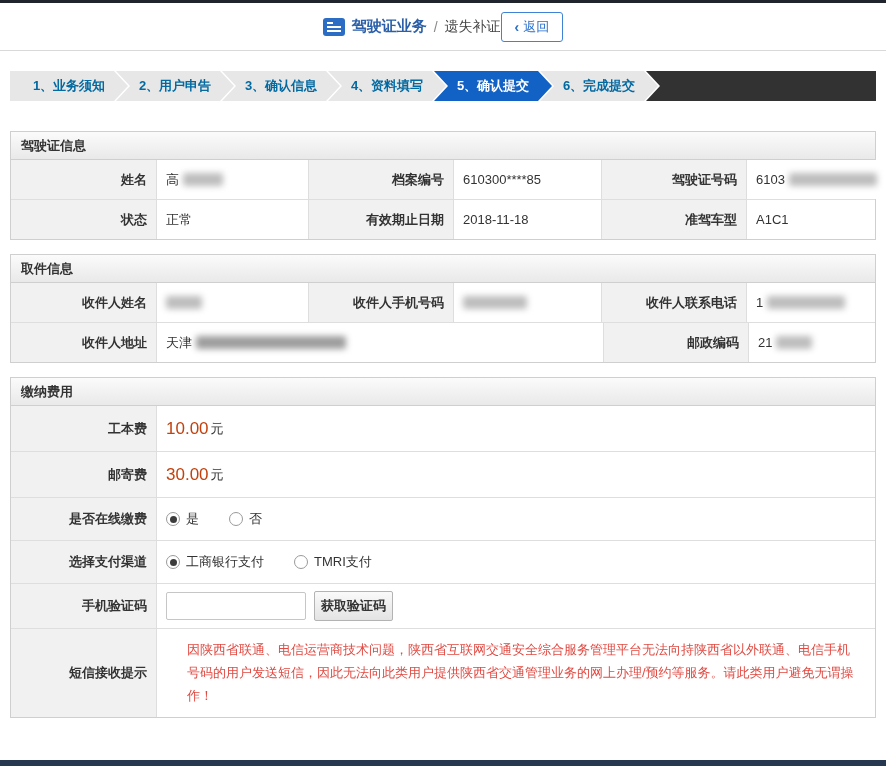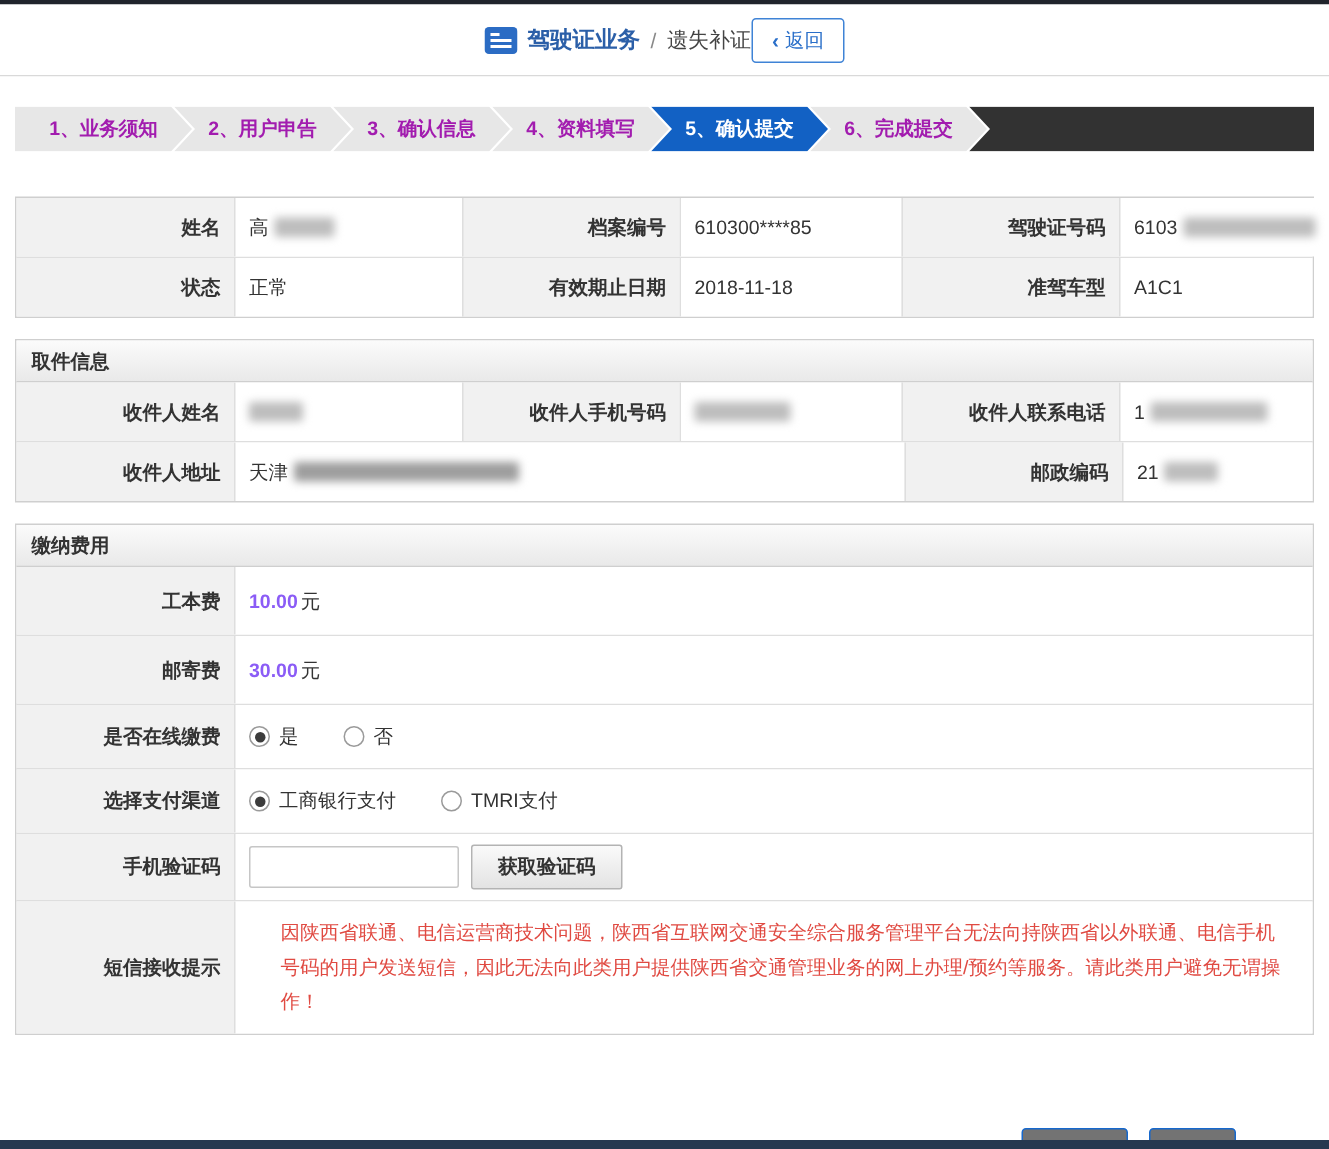--- a/index.html
+++ b/index.html
@@ -28,21 +28,21 @@
     font-family:inherit;
   }
   .back-btn .chev { font-weight:bold; font-size:14px; line-height:1; }
 
   
   .steps-wrap { padding:20px 10px 16px 10px; background:#fff; }
   .steps { display:flex; height:30px; }
   .step {
     width:118px; margin-left:-12px; flex:0 0 auto;
     display:flex; align-items:center; justify-content:center;
-    background:#e7e7e7; color:#a21caf; font-weight:bold; font-size:13px;
+    background:#e7e7e7; color:#0369a1; font-weight:bold; font-size:13px;
     clip-path: polygon(0 0, calc(100% - 14px) 0, 100% 50%, calc(100% - 14px) 100%, 0 100%, 14px 50%);
     cursor:pointer;
   }
   .step:first-child {
     margin-left:0;
     clip-path: polygon(0 0, calc(100% - 14px) 0, 100% 50%, calc(100% - 14px) 100%, 0 100%);
   }
   .step.active { background:#1261c4; color:#fff; }
   .steps-tail {
     flex:1 1 auto; margin-left:-12px; background:#323232;
@@ -74,36 +74,36 @@
 
   .redact {
     display:inline-block; height:13px; background:#bdbdbd;
     filter:blur(3px); border-radius:2px; vertical-align:middle; margin-left:4px;
   }
   .redact.solo { margin-left:0; }
   .rw36{width:36px}.rw40{width:40px}.rw64{width:64px}.rw78{width:78px}.rw88{width:88px}.rw150{width:150px; background:#9d9d9d;}
 
   
   .fee-cell { min-height:45px; }
-  .fee-num { color:#8b5cf6; font-weight:bold; font-size:13px; }
+  .fee-num { color:#c2410c; font-weight:normal; font-size:17px; }
   .fee-unit { color:#333; font-size:13px; margin-left:2px; }
   .opt-cell { min-height:42px; gap:30px; }
   .radio { display:inline-flex; align-items:center; gap:6px; cursor:pointer; }
   .rb {
     width:14px; height:14px; border:1px solid #9a9a9a; border-radius:50%;
     background:#fff; display:inline-flex; align-items:center; justify-content:center;
   }
   .rb.checked::after { content:""; width:7px; height:7px; border-radius:50%; background:#3c3c3c; }
   .captcha-cell { min-height:44px; gap:8px; }
   .captcha-input {
     width:140px; height:28px; border:1px solid #c6c6c6; border-radius:2px;
     padding:0 6px; font-family:inherit; font-size:13px;
   }
   .code-btn {
-    height:30px; padding:0 17px; cursor:pointer;
+    height:30px; padding:0 6px; cursor:pointer;
     background:linear-gradient(#fafafa,#e3e3e3); border:1px solid #b3b3b3;
     border-radius:2px; font-weight:bold; color:#333; font-size:13px; font-family:inherit;
   }
   .notice-cell { min-height:68px; padding:10px 14px 10px 30px; }
   .notice-text { color:#e04a42; font-size:13px; line-height:1.75; }
 
   
   .footer-actions {
     margin-top:34px; padding-right:62px;
     display:flex; justify-content:flex-end; gap:14px;
@@ -159,20 +159,21 @@
         <span>5、确认提交</span>
       </div>
     <div class="step">
         <span>6、完成提交</span>
       </div>
     <div class="steps-tail"></div>
   </div>
 </div>
 
 <section class="panel">
+  <div class="panel-header">驾驶证信息</div>
   <div class="tbl">
     <div class="row">
       <div class="cell label">姓名</div>
       <div class="cell value w-v1">
         <span>高</span>
         <span class="redact rw40"></span>
       </div>
       <div class="cell label">档案编号</div>
       <div class="cell value w-v2">
         <span>610300****85</span>

